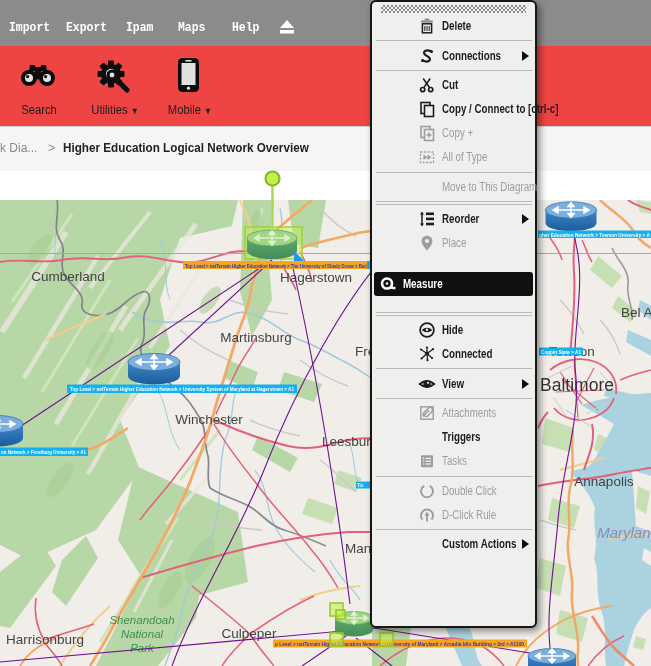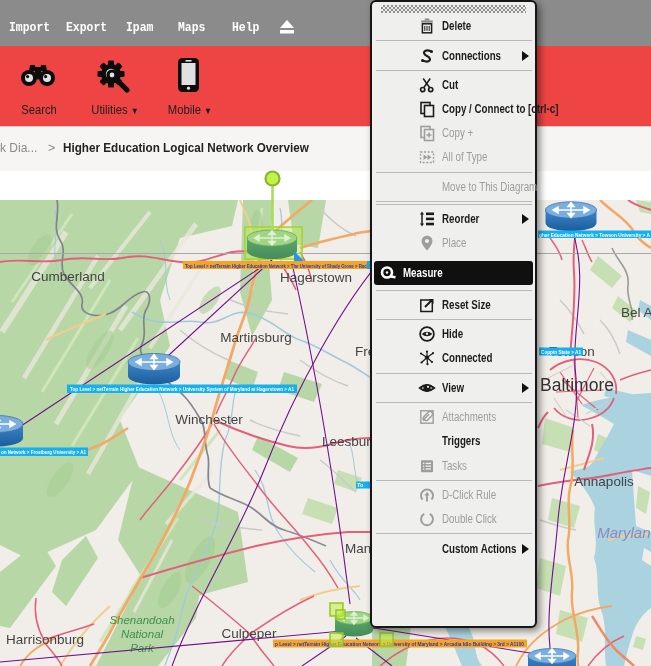--- a/index.html
+++ b/index.html
@@ -18,21 +18,21 @@
   
   #menu{position:absolute;left:370px;top:0px;width:163px;height:624px;background:#efefee;border:2px solid #161616;border-radius:6px;z-index:3;box-shadow:3px 3px 7px rgba(0,0,0,.45);}
   #menu .hdl{height:8px;margin:3px 9px 1px 9px;background-image:repeating-conic-gradient(#8f8f8f 0% 25%,#efefee 0% 50%);background-size:4px 4px;}
   #menu .it{height:24.1px;display:flex;align-items:center;position:relative;margin-left:41px;}
   #menu .ic{width:18px;height:18px;margin-left:5px;flex:0 0 18px;display:flex;align-items:center;justify-content:center;}
   #menu .tx{margin-left:6px;font-size:12.5px;font-weight:bold;color:#1c1c1c;white-space:nowrap;transform:scaleX(.78);transform-origin:0 50%;}
   #menu .dis .tx{color:#9d9d9d;font-weight:normal;}
   #menu .noic .tx{margin-left:29px;}
   #menu .sep{height:1px;background:#b9b9b9;margin:2.2px 3px 2.2px 4px;}
   #menu .arr{position:absolute;right:6px;top:50%;margin-top:-5px;width:0;height:0;border-left:7px solid #111;border-top:5px solid transparent;border-bottom:5px solid transparent;}
-  #menu .hl{background:#101010;border-radius:3px;margin:5px 2px;height:24.1px;}
+  #menu .hl{background:#101010;border-radius:3px;margin:16px 2px;height:24.1px;}
   #menu .hl .tx{color:#fff;}
 </style>
 </head>
 <body>
 <svg id="map" width="651" height="666" viewBox="0 0 651 666">
 <defs>
 <linearGradient id="gb" x1="0" y1="0" x2="0" y2="1">
         <stop offset="0" stop-color="#3c87c8"></stop>
         <stop offset="1" stop-color="#1c5c9c"></stop>
       </linearGradient>
@@ -522,30 +522,20 @@
       <span class="ic">
         <svg width="18" height="18" viewBox="0 0 18 18">
           <circle cx="8" cy="8.5" r="5" fill="none" stroke="#ffffff" stroke-width="2.6"></circle>
           <circle cx="8" cy="8.5" r="1.2" fill="#ffffff"></circle>
           <path d="M11.5,12.5 L16.5,13.2" stroke="#ffffff" stroke-width="2.4"></path>
         </svg>
       </span>
       <span class="tx">Measure</span>
     </div>
   <div class="sep"></div>
-  <div class="it">
-      <span class="ic">
-        <svg width="18" height="18" viewBox="0 0 18 18">
-          <rect x="2.8" y="4" width="11.5" height="11.5" fill="none" stroke="#1c1c1c" stroke-width="1.5"></rect>
-          <line x1="7" y1="11" x2="13.5" y2="4.5" stroke="#1c1c1c" stroke-width="1.9"></line>
-          <path d="M10.5,3 L15.5,3 L15.5,8 Z" fill="#1c1c1c"></path>
-        </svg>
-      </span>
-      <span class="tx">Reset Size</span>
-    </div>
   <div class="sep"></div>
   <div class="it">
       <span class="ic">
         <svg width="18" height="18" viewBox="0 0 18 18">
           <circle cx="9" cy="9" r="6.9" fill="none" stroke="#1c1c1c" stroke-width="1.7"></circle>
           <path d="M3.6,9 Q9,4.4 14.4,9 Q9,13.6 3.6,9 Z" fill="#1c1c1c"></path>
           <circle cx="9" cy="8.7" r="1.2" fill="#efefee"></circle>
         </svg>
       </span>
       <span class="tx">Hide</span>
@@ -610,33 +600,33 @@
           <circle cx="5.6" cy="9.2" r="0.8" fill="#efefee"></circle>
           <circle cx="5.6" cy="12" r="0.8" fill="#efefee"></circle>
         </svg>
       </span>
       <span class="tx">Tasks</span>
     </div>
   <div class="sep"></div>
   <div class="it dis">
       <span class="ic">
         <svg width="18" height="18" viewBox="0 0 18 18">
+          <path d="M6.2,3.9 A6,6 0 1 0 11.8,3.9" fill="none" stroke="#9d9d9d" stroke-width="1.9"></path>
+        </svg>
+      </span>
+      <span class="tx">Double Click</span>
+    </div>
+  <div class="it dis">
+      <span class="ic">
+        <svg width="18" height="18" viewBox="0 0 18 18">
           <path d="M4.5,13.5 A6,6 0 1 1 13.5,13.5" fill="none" stroke="#9d9d9d" stroke-width="1.9"></path>
           <line x1="9" y1="15.5" x2="9" y2="8" stroke="#9d9d9d" stroke-width="1.9"></line>
           <path d="M6.4,9.5 L11.6,9.5 L9,5.8 Z" fill="#9d9d9d"></path>
         </svg>
       </span>
       <span class="tx">D-Click Rule</span>
     </div>
-  <div class="it dis">
-      <span class="ic">
-        <svg width="18" height="18" viewBox="0 0 18 18">
-          <path d="M6.2,3.9 A6,6 0 1 0 11.8,3.9" fill="none" stroke="#9d9d9d" stroke-width="1.9"></path>
-        </svg>
-      </span>
-      <span class="tx">Double Click</span>
-    </div>
   <div class="sep"></div>
   <div class="it noic">
       <span class="tx">Custom Actions</span>
       <span class="arr"></span>
     </div>
 </div>
 
 </body></html>

